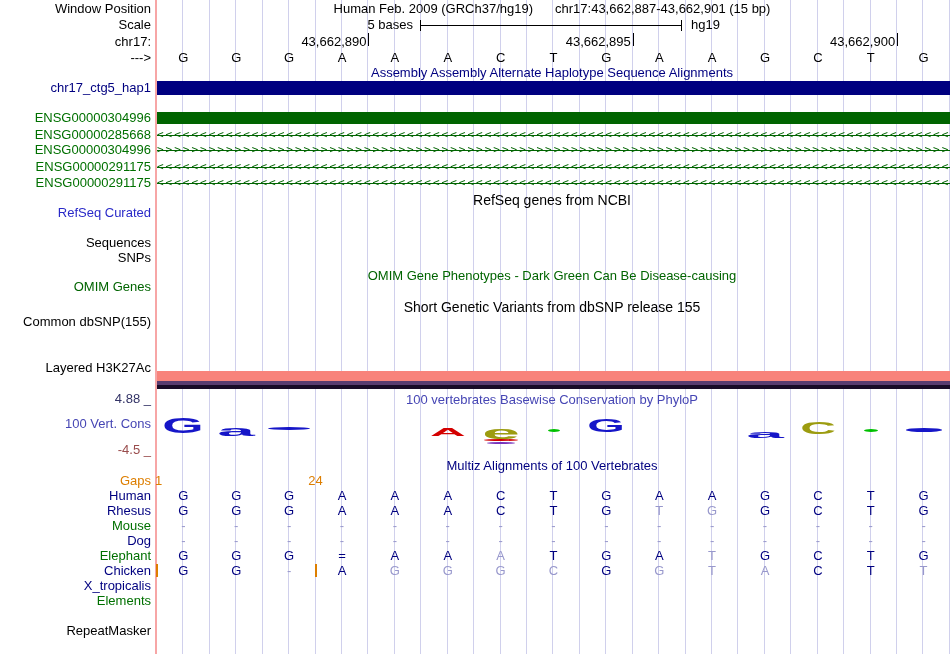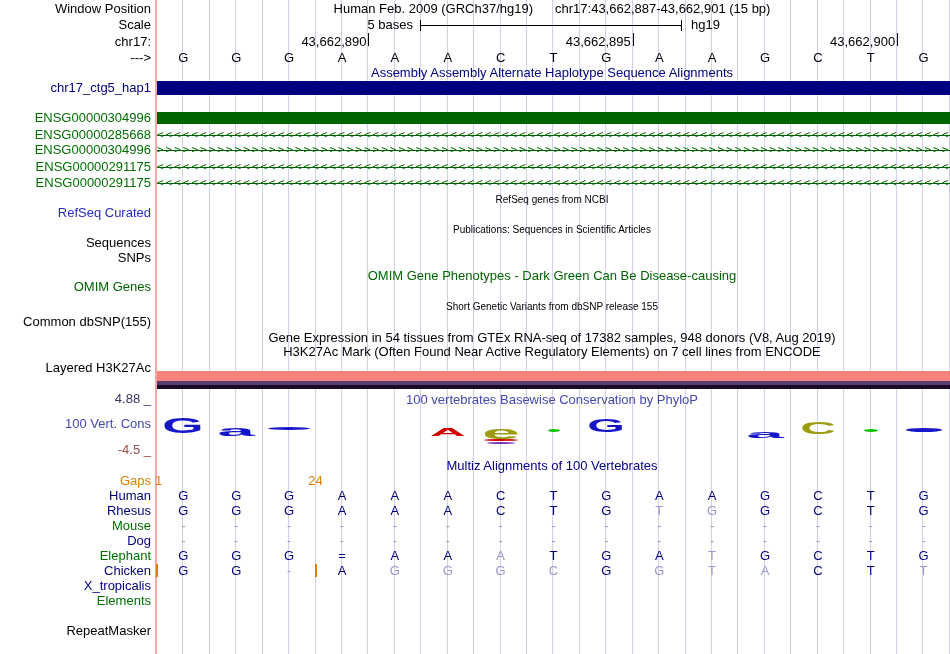--- a/index.html
+++ b/index.html
@@ -5,21 +5,21 @@
   html,body{margin:0;padding:0;background:#fff;}
   .stage{position:relative;width:950px;height:654px;background:#fff;overflow:hidden;
          font-family:"Liberation Sans",sans-serif;font-size:13px;color:#000;text-decoration:underline;
          --navy:#000080;--gene-green:#006400;--green-label:#007000;--blue-label:#2929c8;
          --cons-blue:#4646b4;--score-top:#333366;--score-bot:#994c4c;--orange:#dd7e00;
          --light-letter:#9898cc;--grid:#d0d0ec;--pink:#f7a6a6;--salmon:#f8837b;
          --purple-stripe:#5a3c70;--dark-stripe:#190b27;}
   .abs{position:absolute;}
   .llabel{position:absolute;left:0;width:151px;text-align:right;height:14px;line-height:14px;white-space:nowrap;}
   .ctitle{position:absolute;left:157px;width:790px;text-align:center;height:14px;line-height:14px;white-space:nowrap;}
-  .small{font-size:10px;}
+  .small{font-size:14px;}
   .arrow-row{position:absolute;left:157px;width:793px;height:12px;overflow:hidden;
              color:var(--gene-green);font-size:11px;line-height:12px;letter-spacing:2px;
              font-family:"DejaVu Sans Mono",monospace;white-space:nowrap;
              background-image:linear-gradient(var(--gene-green),var(--gene-green));
              background-size:100% 1px;background-position:0 6px;background-repeat:no-repeat;}
   .gridlines{position:absolute;left:157px;top:0;width:793px;height:654px;
              background:repeating-linear-gradient(to right,transparent 0px,transparent 25.43px,var(--grid) 25.43px,var(--grid) 26.43px);}
 </style>
 </head>
 <body>
@@ -45,32 +45,29 @@
   <div class="llabel" style="top:51px;">---&gt;</div>
 
   <div class="ctitle" style="top:66px;color:var(--navy);">Assembly Assembly Alternate Haplotype Sequence Alignments</div>
   <div class="abs" style="left:157px;top:81px;width:793px;height:14px;background:var(--navy);"></div>
   <div class="llabel" style="top:81px;color:var(--navy);">chr17_ctg5_hap1</div>
 
 
   <div class="ctitle small" style="top:193px;">RefSeq genes from NCBI</div>
   <div class="llabel" style="top:206px;color:var(--blue-label);">RefSeq Curated</div>
 
-  <div class="ctitle small" style="top:223px;">Publications: Sequences in Scientific Articles</div>
   <div class="llabel" style="top:236px;">Sequences</div>
   <div class="llabel" style="top:251px;">SNPs</div>
 
   <div class="ctitle" style="top:269px;color:var(--gene-green);">OMIM Gene Phenotypes - Dark Green Can Be Disease-causing</div>
   <div class="llabel" style="top:280px;color:var(--gene-green);">OMIM Genes</div>
 
   <div class="ctitle small" style="top:300px;">Short Genetic Variants from dbSNP release 155</div>
   <div class="llabel" style="top:315px;">Common dbSNP(155)</div>
 
-  <div class="ctitle" style="top:331px;">Gene Expression in 54 tissues from GTEx RNA-seq of 17382 samples, 948 donors (V8, Aug 2019)</div>
-  <div class="ctitle" style="top:345px;">H3K27Ac Mark (Often Found Near Active Regulatory Elements) on 7 cell lines from ENCODE</div>
   <div class="llabel" style="top:361px;">Layered H3K27Ac</div>
   <div class="abs" style="left:157px;top:371px;width:793px;height:10px;background:var(--salmon);"></div>
   <div class="abs" style="left:157px;top:381px;width:793px;height:4px;background:var(--purple-stripe);"></div>
   <div class="abs" style="left:157px;top:385px;width:793px;height:4px;background:var(--dark-stripe);"></div>
 
   <div class="llabel" style="top:392px;color:var(--score-top);">4.88 _</div>
   <div class="ctitle" style="top:393px;color:var(--cons-blue);">100 vertebrates Basewise Conservation by PhyloP</div>
   <div class="llabel" style="top:417px;color:var(--cons-blue);">100 Vert. Cons</div>
   <div class="llabel" style="top:443px;color:var(--score-bot);">-4.5 _</div>
 

